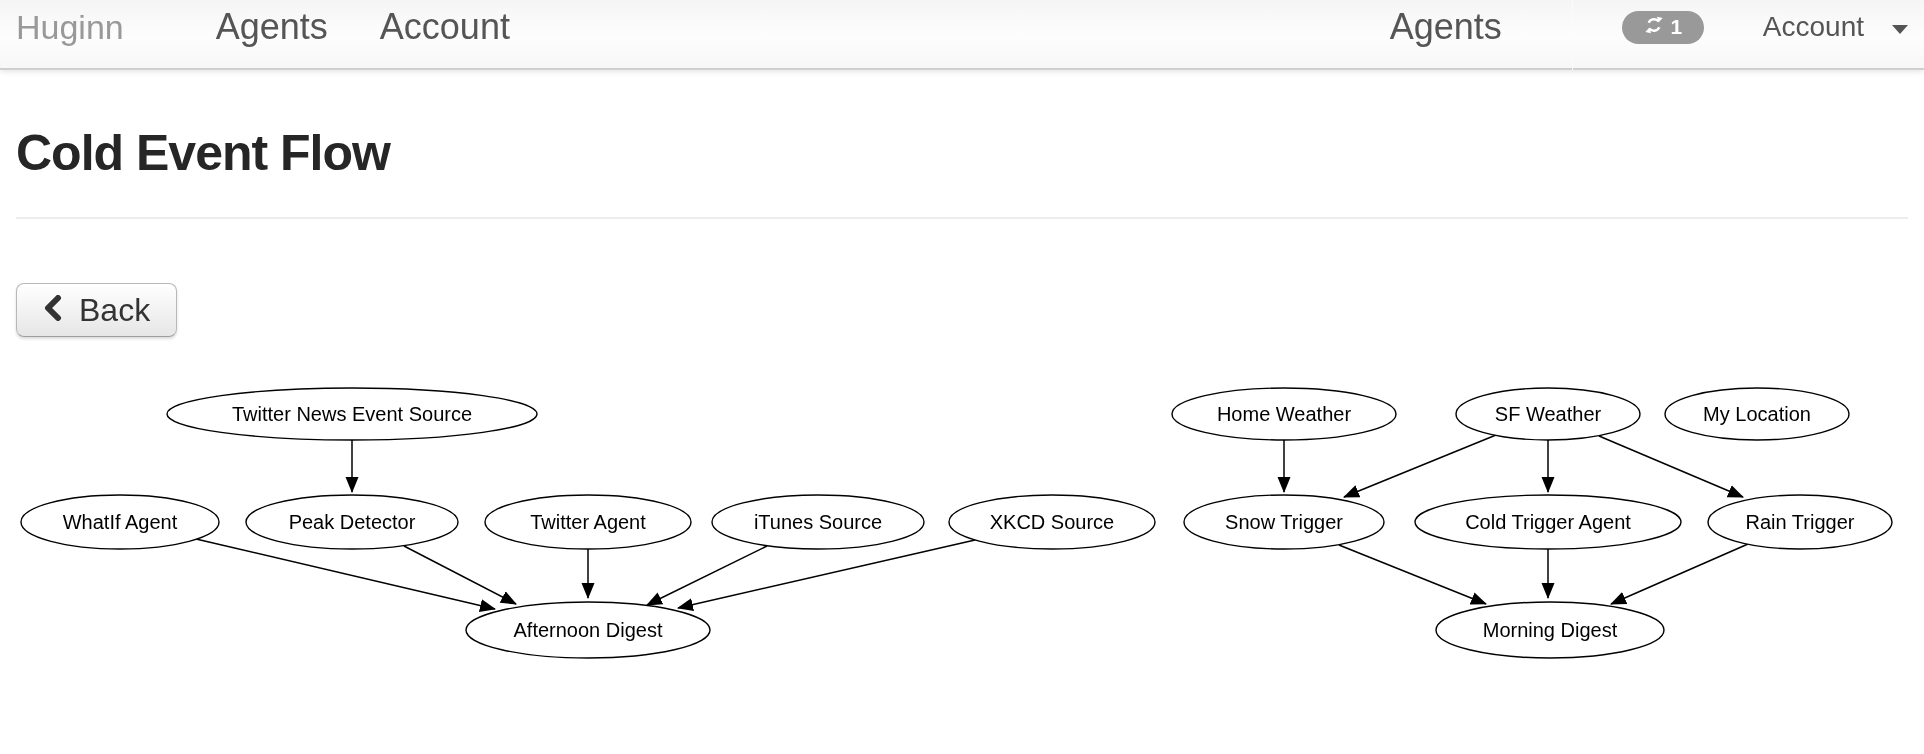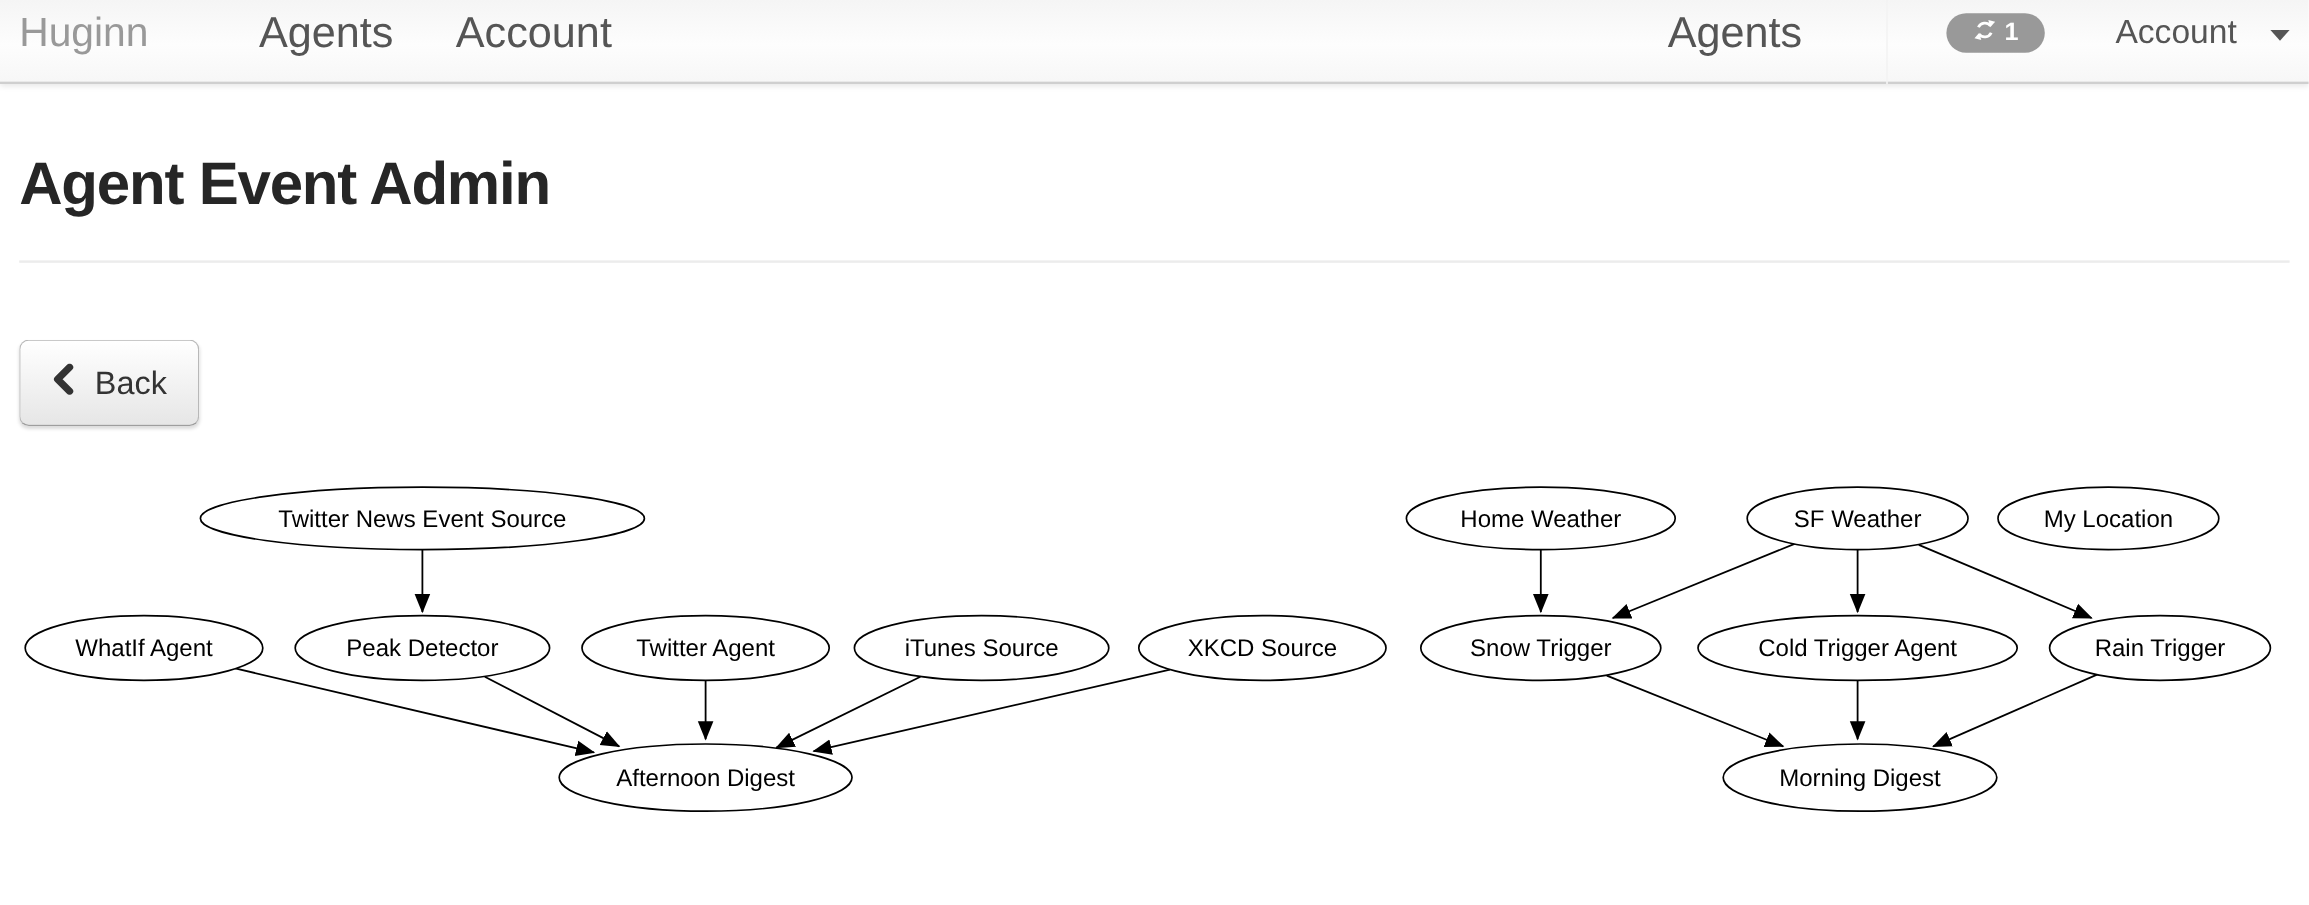--- a/index.html
+++ b/index.html
@@ -64,22 +64,22 @@
     font-size: 50px; font-weight: bold; color: #262626;
     letter-spacing: -1px; line-height: 1.1;
   }
   hr.rule {
     border: none; border-top: 2px solid #ececec;
     margin: 36px 0 0 0;
   }
   .back-btn {
     display: inline-flex; align-items: center; gap: 14px;
     margin-top: 64px;
-    height: 72px; padding: 0 26px;
-    font-size: 27px; color: #333; text-decoration: none;
+    height: 54px; padding: 0 26px;
+    font-size: 32px; color: #333; text-decoration: none;
     background: linear-gradient(180deg, #ffffff, #e6e6e6);
     border: 1px solid #b8b8b8; border-bottom-color: #9e9e9e;
     border-radius: 8px;
     box-shadow: inset 0 1px 0 rgba(255,255,255,.9), 0 2px 3px rgba(0,0,0,.14);
   }
   .back-btn .chev { display: inline-block; }
 
   
   .graph-wrap { margin-top: 35px; }
   svg.graph { display: block; }
@@ -121,21 +121,21 @@
       <div class="gap-c"></div>
       <a class="account-toggle" href="#">
         <span>Account</span>
         <span class="caret"></span>
       </a>
     </div>
   </div>
 </div>
 
 <div class="container">
-  <h2 class="page-title">Agent Event Admin</h2>
+  <h2 class="page-title">Cold Event Flow</h2>
   <hr class="rule">
   <a class="back-btn" href="#">
     <span class="chev">
       <svg width="22" height="26" viewBox="0 0 22 26">
         <polyline points="15,3 5,13 15,23" fill="none" stroke="#333" stroke-width="6" stroke-linecap="round" stroke-linejoin="round"></polyline>
       </svg>
     </span>
     <span>Back</span>
   </a>
 </div>

